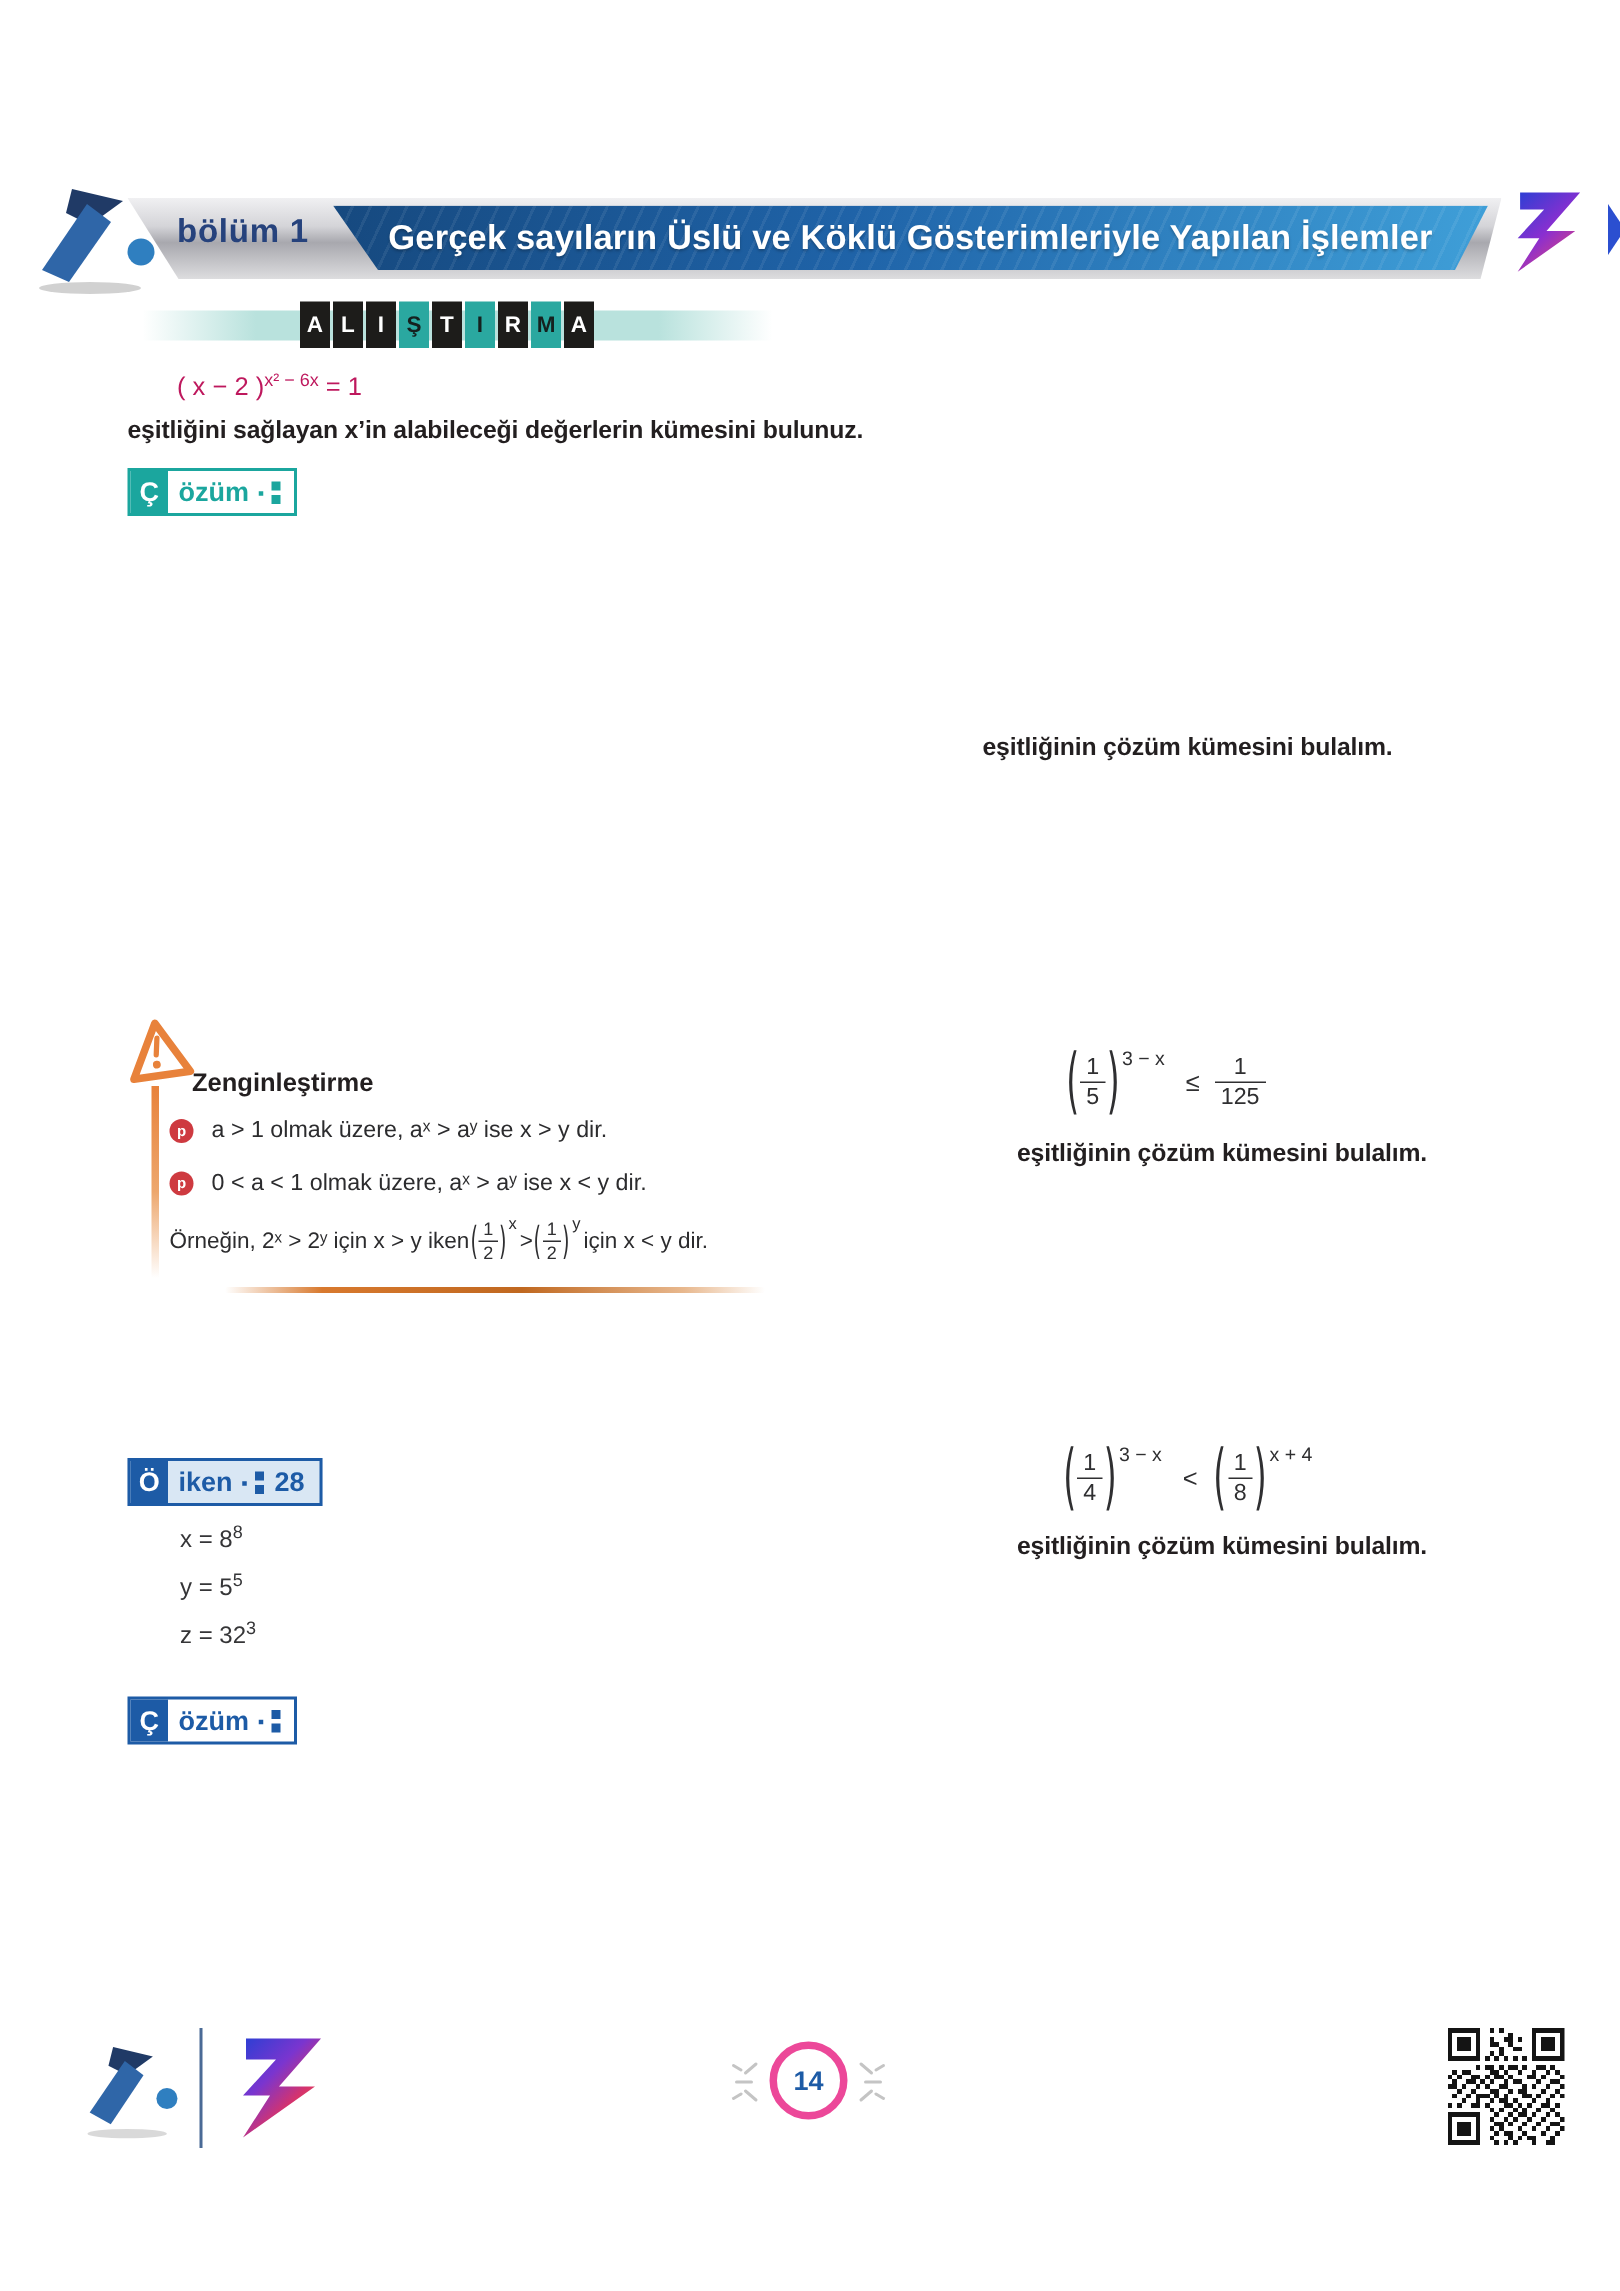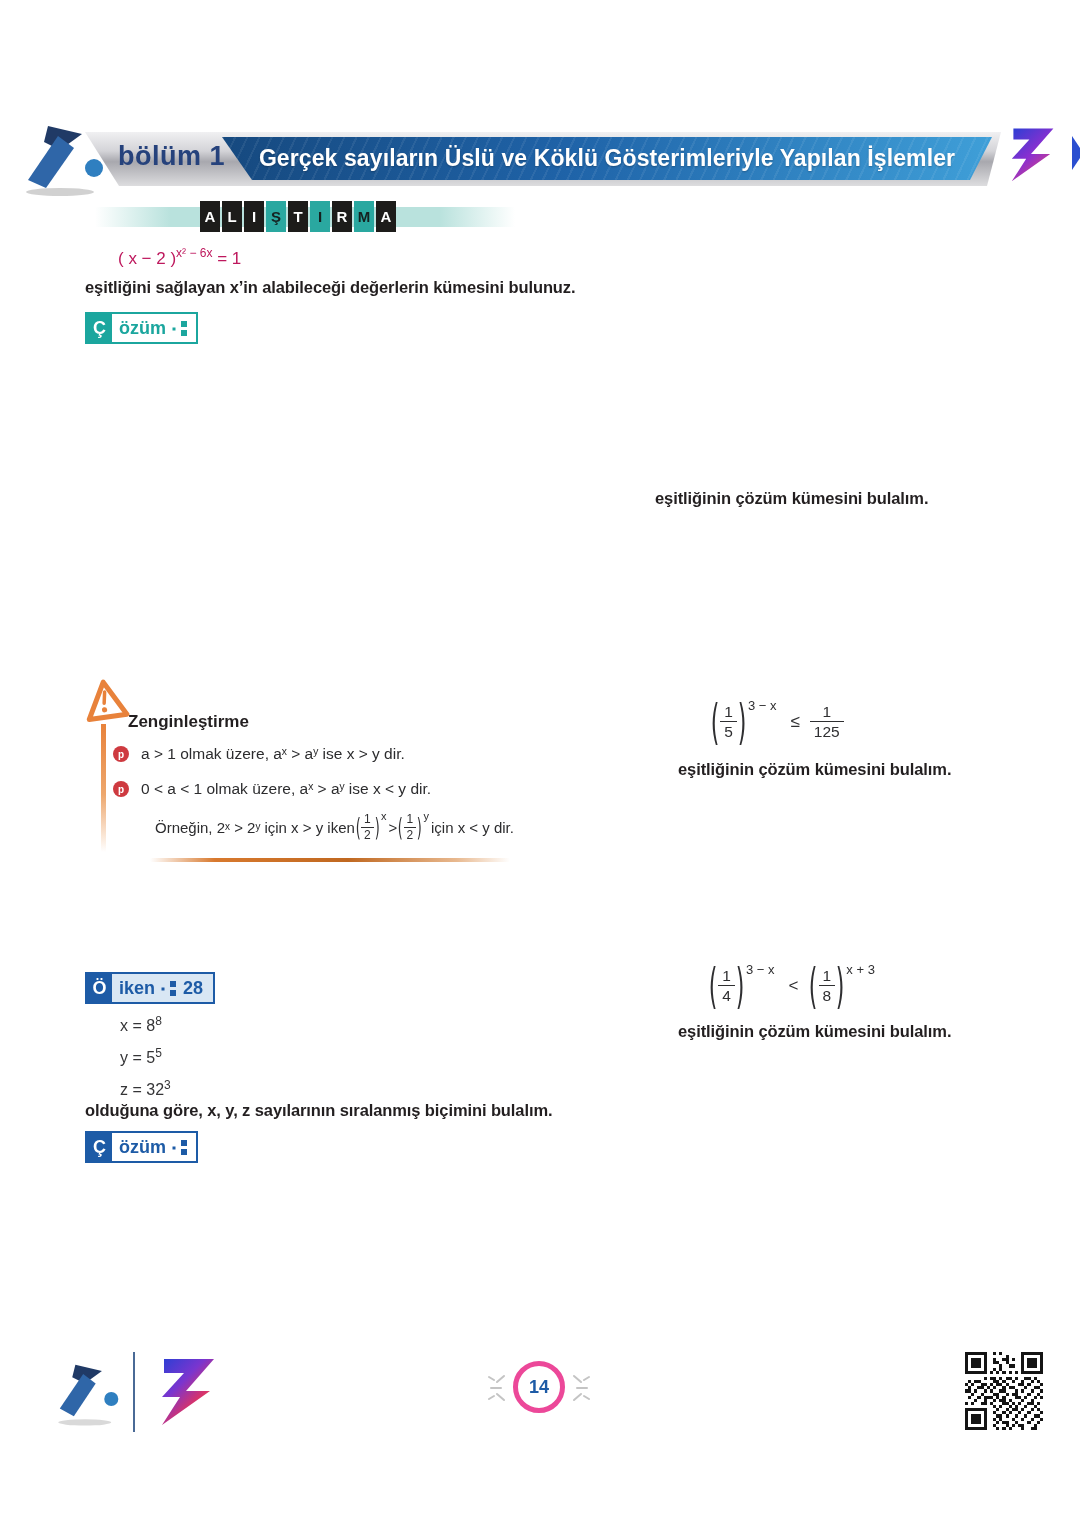--- a/index.html
+++ b/index.html
@@ -21,21 +21,21 @@
       repeating-linear-gradient(115deg, rgba(255,255,255,0.07) 0 2px, rgba(255,255,255,0) 2px 11px),
       linear-gradient(90deg,#16497f 0%,#1f63a8 45%,#3f9fd8 100%);
     clip-path:polygon(0 0,100% 0,calc(100% - 22px) 100%,30px 100%);
     display:flex;align-items:center;justify-content:center;
   }
   .blue-band .title{
     color:#fff;font-weight:bold;font-size:23px;letter-spacing:0.1px;
     text-shadow:0 1px 2px rgba(0,0,0,0.25);
   }
   .chapter{
-    left:118px;top:141px;font-size:27px;font-weight:bold;color:#26427c;letter-spacing:0.5px;
+    left:118px;top:141px;font-size:22px;font-weight:bold;color:#26427c;letter-spacing:0.5px;
   }
 
   
   .al-ribbon{
     left:95px;top:207px;width:420px;height:20px;
     background:linear-gradient(90deg,rgba(185,226,221,0) 0%,#b9e2dd 18%,#b9e2dd 82%,rgba(185,226,221,0) 100%);
   }
   .al-boxes{left:200px;top:201px;display:flex;gap:2px;}
   .abox{
     width:20px;height:31px;display:flex;align-items:center;justify-content:center;
@@ -101,21 +101,21 @@
   }
   .stk{display:inline-flex;flex-direction:column;align-items:center;font-size:15.5px;line-height:1.25;color:#2f2f31;}
   .stk .den{border-top:1.5px solid #2f2f31;padding:0 4px;}
   .bexp{align-self:flex-start;font-size:13px;color:#2f2f31;margin:-4px 4px 0 1px;}
   .rel{font-size:17px;color:#2f2f31;margin:0 10px;}
 
   .sfrac .par{font-size:16px;transform:scaleY(1.6) scaleX(0.8);}
   .sfrac .stk{font-size:12px;}
   .sfrac .stk .den{border-top:1.2px solid #2f2f31;padding:0 3px;}
   .sexp{align-self:flex-start;font-size:11px;margin:-2px 2px 0 1px;color:#2c2c2e;}
-  .ex-row{display:flex;align-items:center;font-size:15px;color:#2c2c2e;margin-left:42px;}
+  .ex-row{display:flex;align-items:center;font-size:15px;color:#2c2c2e;}
   .sfrac{display:inline-flex;align-items:center;}
 
   
   .vline{font-size:16px;color:#353537;}
   .vline sup{font-size:12px;}
 
   
   .fdivider{left:133px;top:1352px;width:2px;height:80px;background:#4a6a96;}
   .page-badge{
     left:513px;top:1361px;width:52px;height:52px;border:5px solid #ec4899;border-radius:50%;
@@ -265,21 +265,20 @@
   <div class="abs vline" style="left:120px;top:1014px;">
     <span>x = 8</span><sup>8</sup>
   </div>
   <div class="abs vline" style="left:120px;top:1046px;">
     <span>y = 5</span><sup>5</sup>
   </div>
   <div class="abs vline" style="left:120px;top:1078px;">
     <span>z = 32</span><sup>3</sup>
   </div>
 
-  <div class="abs prompt" style="left:85px;top:1101px;">olduğuna göre,  x,  y,  z  sayılarının sıralanmış biçimini bulalım.</div>
 
   <div class="abs soln blue" style="left:85px;top:1131px;">
     <span class="initial">
         <i>Ç</i>
       </span>
     <span class="rest">özüm</span>
     <span class="dots"></span>
   </div>
 
   <div class="abs" style="left:650px;top:966px;width:360px;">
@@ -291,21 +290,21 @@
       </span>
       <span class="par">)</span>
       <span class="bexp">3 − x</span>
       <span class="rel">&lt;</span>
       <span class="par">(</span>
       <span class="stk">
         <span class="num">1</span>
         <span class="den">8</span>
       </span>
       <span class="par">)</span>
-      <span class="bexp">x + 3</span>
+      <span class="bexp">x + 4</span>
     </div>
     <div class="caption" style="margin-top:16px;margin-left:28px;">eşitliğinin çözüm kümesini bulalım.</div>
   </div>
 
   <svg class="abs" style="left:52px;top:1356px;" width="78" height="72" viewBox="0 0 100 90">
     <ellipse cx="42" cy="84" rx="34" ry="4" fill="rgba(0,0,0,0.15)"></ellipse>
     <polygon points="30,10 64,18 42,34 26,26" fill="#203a66"></polygon>
     <polygon points="10,66 40,22 56,34 28,76" fill="#2f66a8"></polygon>
     <circle cx="76" cy="54" r="9" fill="#2f7fc0"></circle>
   </svg>

